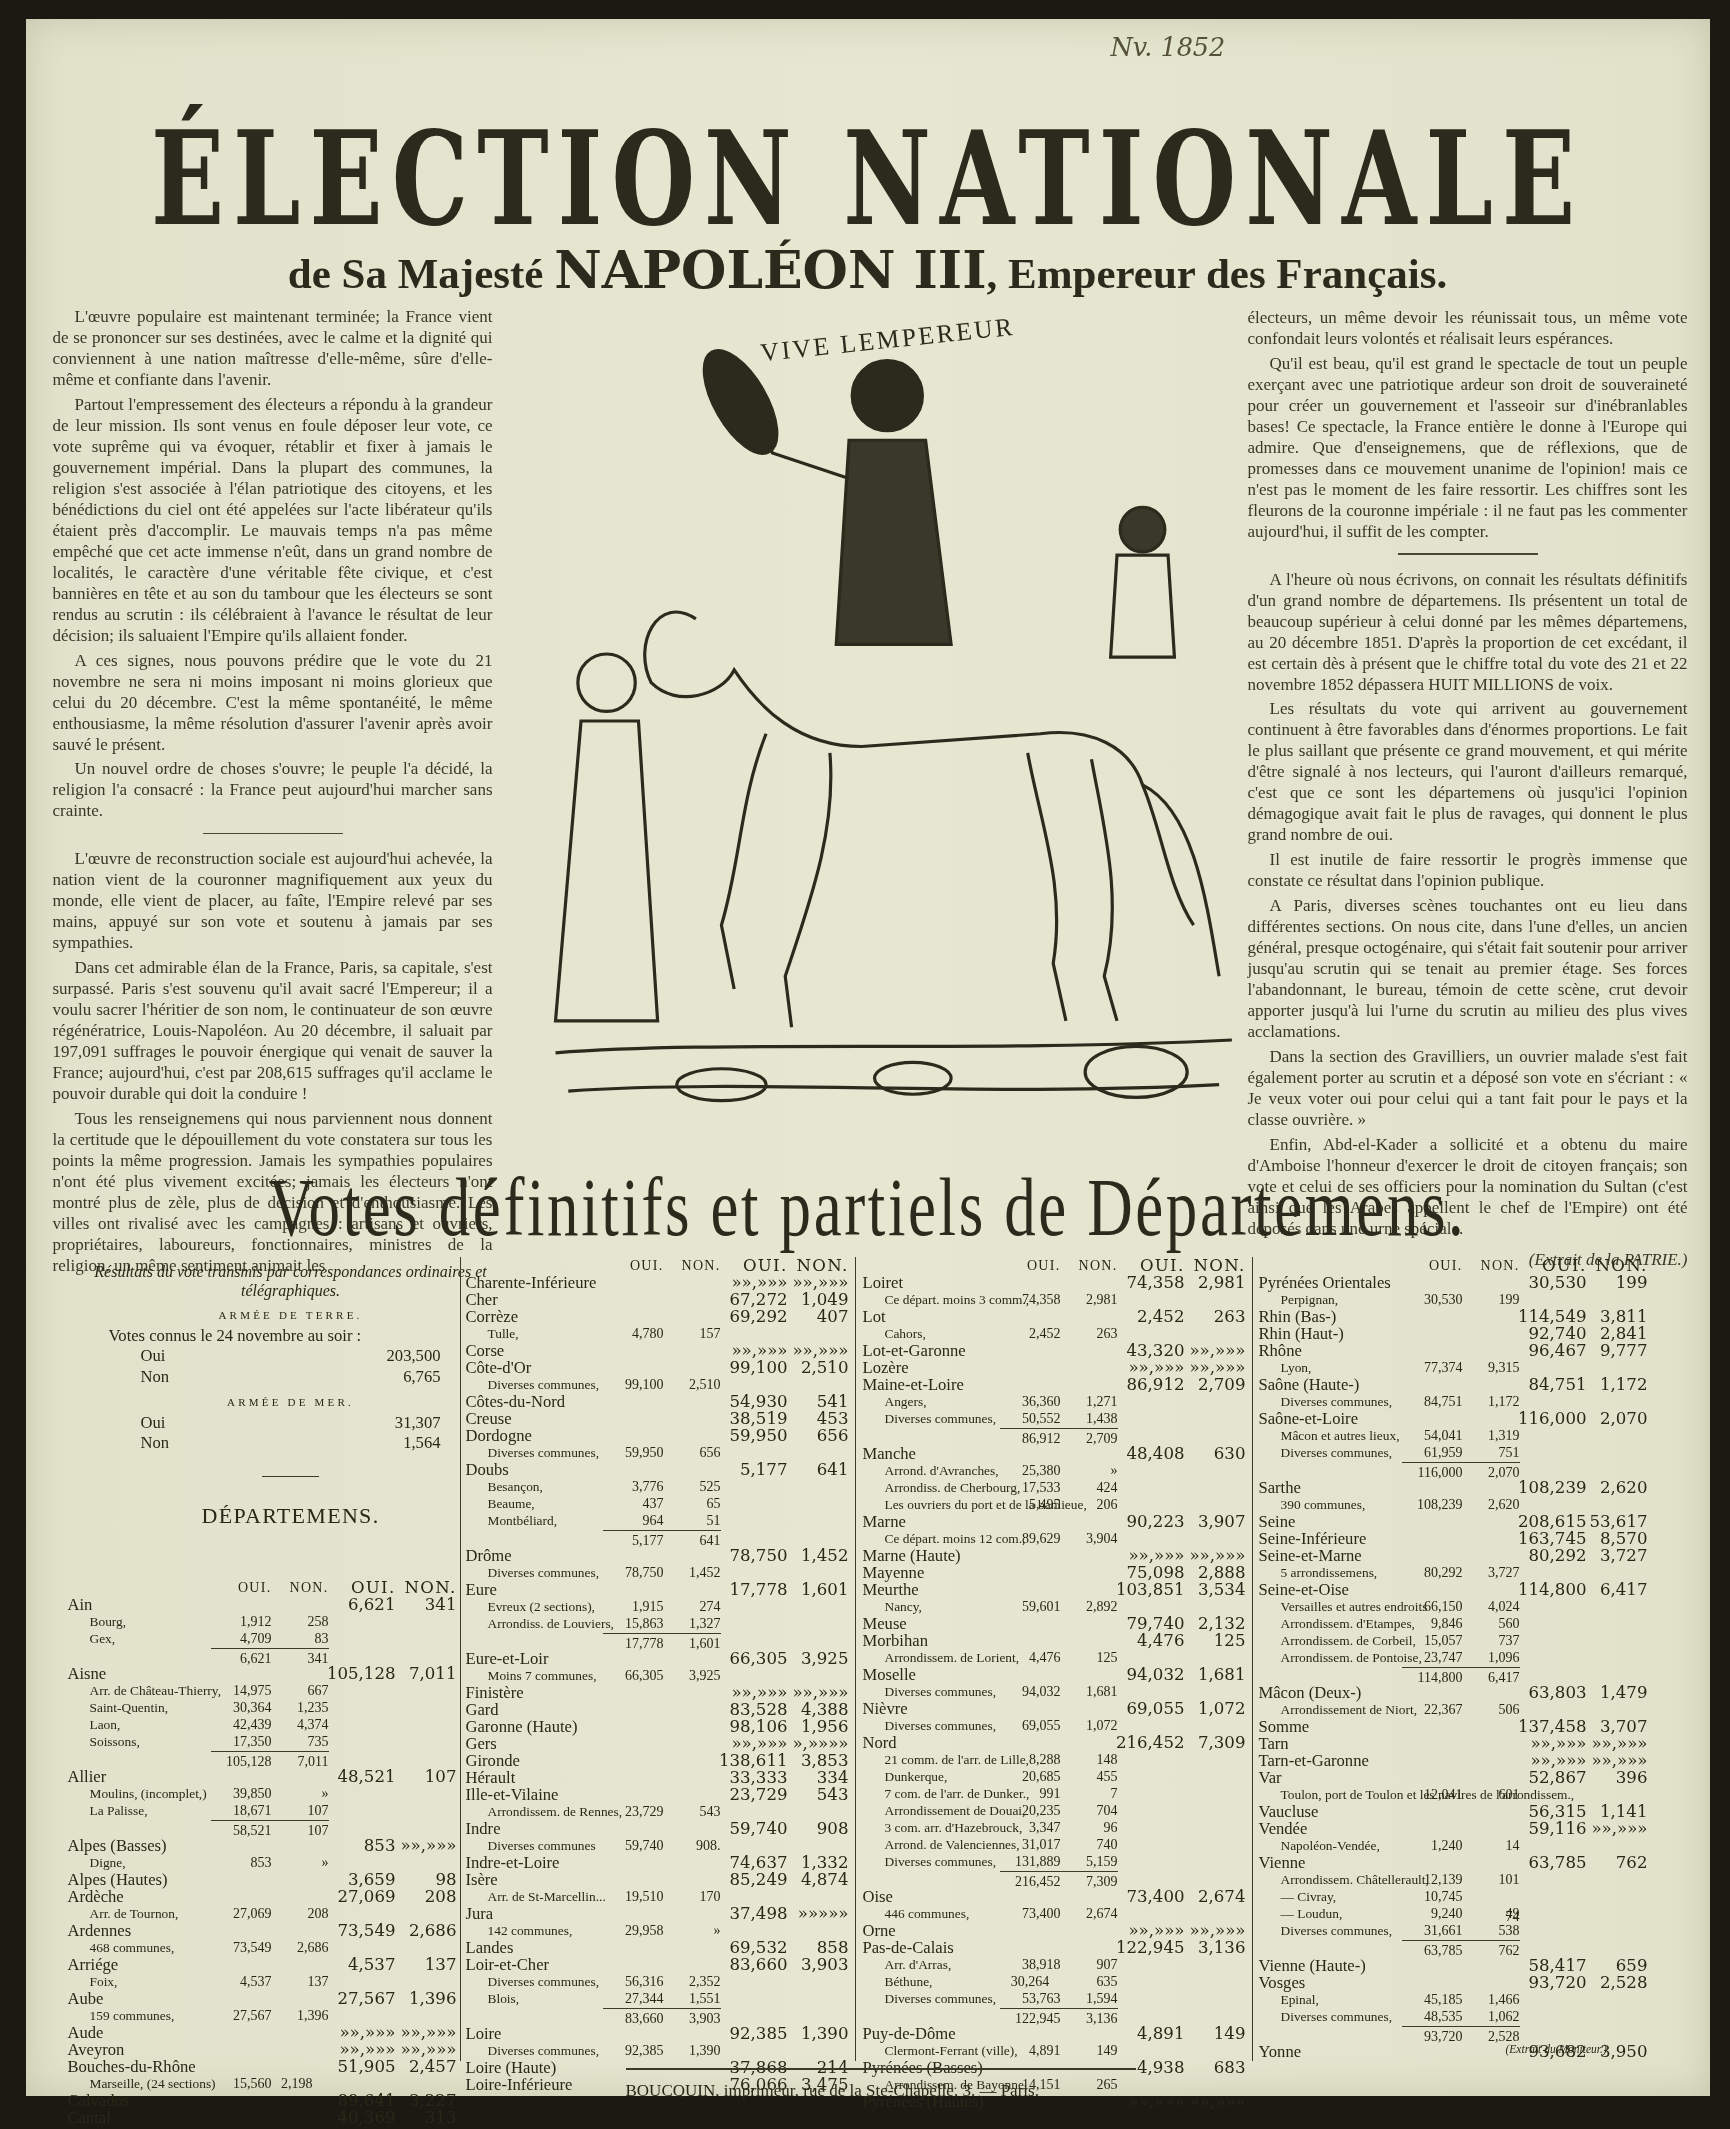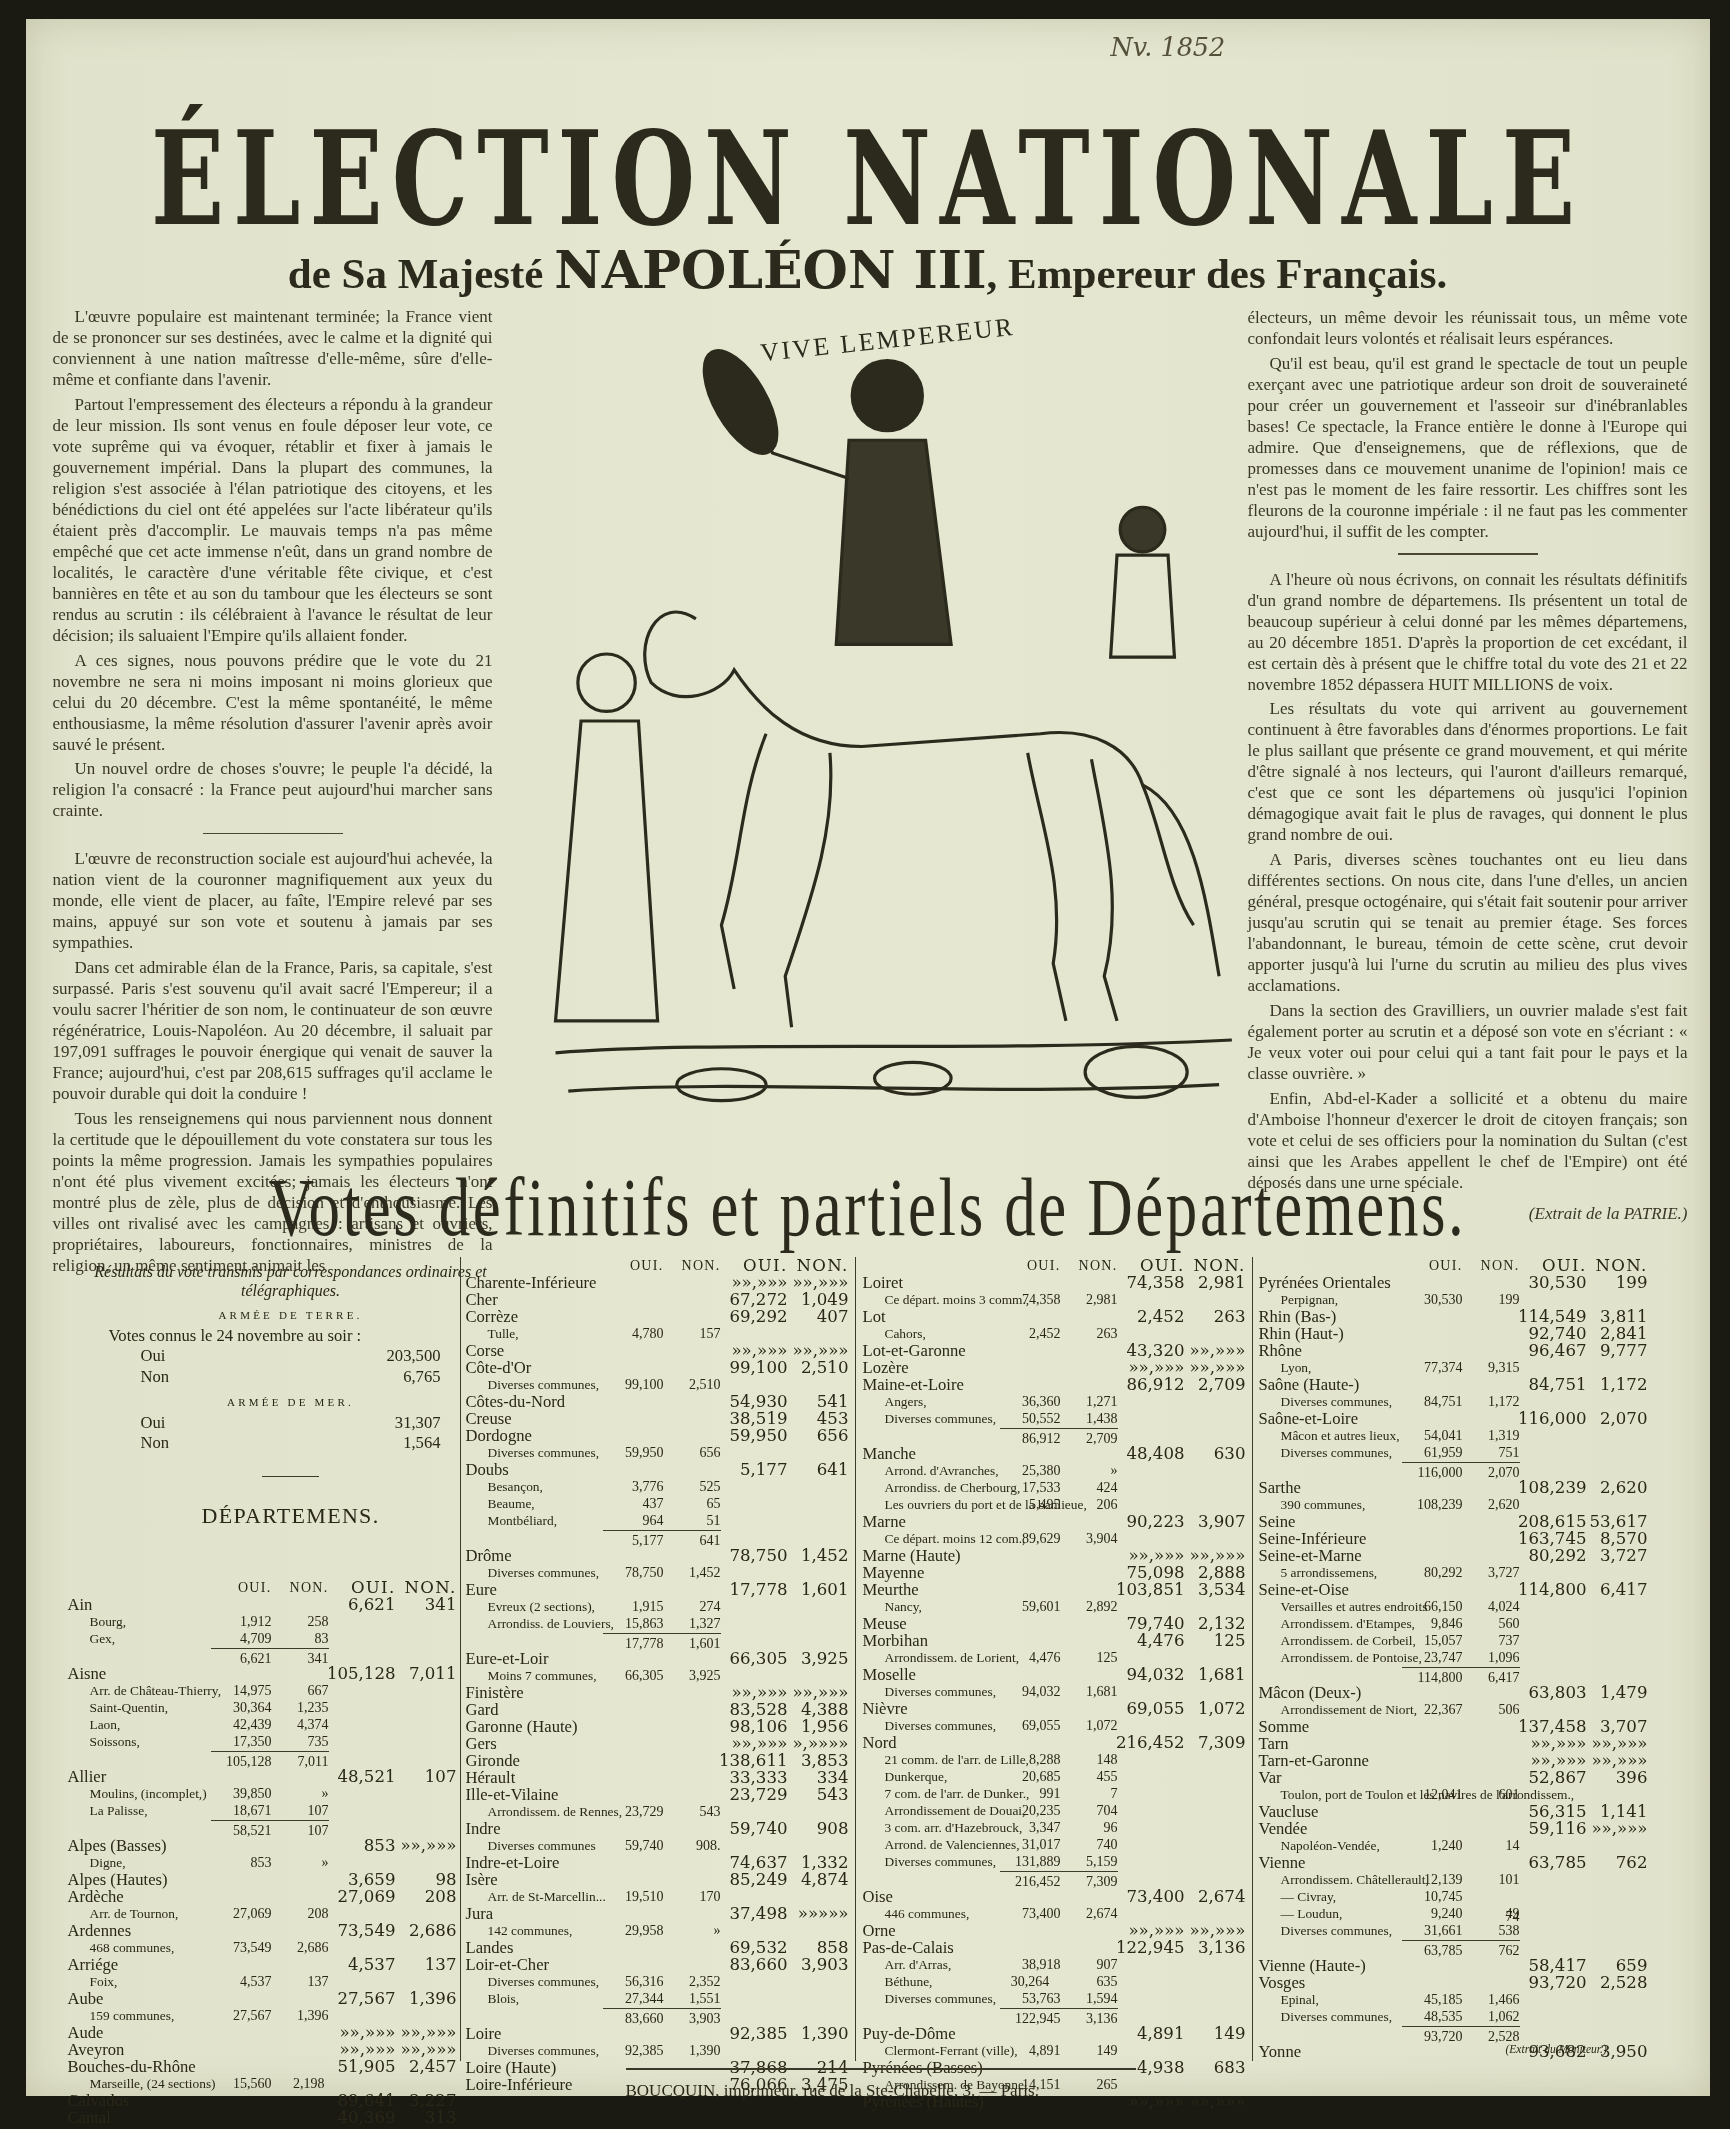--- a/index.html
+++ b/index.html
@@ -96,20 +96,21 @@
       </g>
     </svg>
   </div>
 
   <div class="col right">
     <p style="text-indent:0">électeurs, un même devoir les réunissait tous, un même vote confondait leurs volontés et réalisait leurs espérances.</p>
     <p>Qu'il est beau, qu'il est grand le spectacle de tout un peuple exerçant avec une patriotique ardeur son droit de souveraineté pour créer un gouvernement et l'asseoir sur d'inébranlables bases! Ce spectacle, la France entière le donne à l'Europe qui admire. Que d'enseignemens, que de réflexions, que de promesses dans ce mouvement unanime de l'opinion! mais ce n'est pas le moment de les faire ressortir. Les chiffres sont les fleurons de la couronne impériale : il ne faut pas les commenter aujourd'hui, il suffit de les compter.</p>
     <div class="rule"></div>
     <p>A l'heure où nous écrivons, on connait les résultats définitifs d'un grand nombre de départemens. Ils présentent un total de beaucoup supérieur à celui donné par les mêmes départemens, au 20 décembre 1851. D'après la proportion de cet excédant, il est certain dès à présent que le chiffre total du vote des 21 et 22 novembre 1852 dépassera HUIT MILLIONS de voix.</p>
     <p>Les résultats du vote qui arrivent au gouvernement continuent à être favorables dans d'énormes proportions. Le fait le plus saillant que présente ce grand mouvement, et qui mérite d'être signalé à nos lecteurs, qui l'auront d'ailleurs remarqué, c'est que ce sont les départemens où jusqu'ici l'opinion démagogique avait fait le plus de ravages, qui donnent le plus grand nombre de oui.</p>
+    <p>Il est inutile de faire ressortir le progrès immense que constate ce résultat dans l'opinion publique.</p>
     <p>A Paris, diverses scènes touchantes ont eu lieu dans différentes sections. On nous cite, dans l'une d'elles, un ancien général, presque octogénaire, qui s'était fait soutenir pour arriver jusqu'au scrutin qui se tenait au premier étage. Ses forces l'abandonnant, le bureau, témoin de cette scène, crut devoir apporter jusqu'à lui l'urne du scrutin au milieu des plus vives acclamations.</p>
     <p>Dans la section des Gravilliers, un ouvrier malade s'est fait également porter au scrutin et a déposé son vote en s'écriant : « Je veux voter oui pour celui qui a tant fait pour le pays et la classe ouvrière. »</p>
     <p>Enfin, Abd-el-Kader a sollicité et a obtenu du maire d'Amboise l'honneur d'exercer le droit de citoyen français; son vote et celui de ses officiers pour la nomination du Sultan (c'est ainsi que les Arabes appellent le chef de l'Empire) ont été déposés dans une urne spéciale.</p>
     <div class="src">(Extrait de la PATRIE.)</div>
   </div>
 
   <div class="h2">Votes définitifs et partiels de Départemens.</div>
 
   <div class="intro">
     <div class="it">Résultats du vote transmis par correspondances ordinaires et télégraphiques.</div>
@@ -292,21 +293,21 @@
       </div>
       <div class="row dep">
         <span class="n">Bouches-du-Rhône</span>
         <span class="dots"></span>
         <span class="c" style="right: 61px;">51,905</span>
         <span class="d" style="right: 0px;">2,457</span>
       </div>
       <div class="row sub">
         <span class="n">Marseille, (24 sections)</span>
         <span class="a" style="right: 185px; width: 61px;">15,560</span>
-        <span class="b" style="right: 132px; width: 75px;">2,198</span>
+        <span class="b" style="right: 144px; width: 75px;">2,198</span>
       </div>
       <div class="row dep">
         <span class="n">Calvados</span>
         <span class="dots"></span>
         <span class="c" style="right: 61px;">89,641</span>
         <span class="d" style="right: 0px;">3,227</span>
       </div>
       <div class="row dep">
         <span class="n">Cantal</span>
         <span class="dots"></span>

